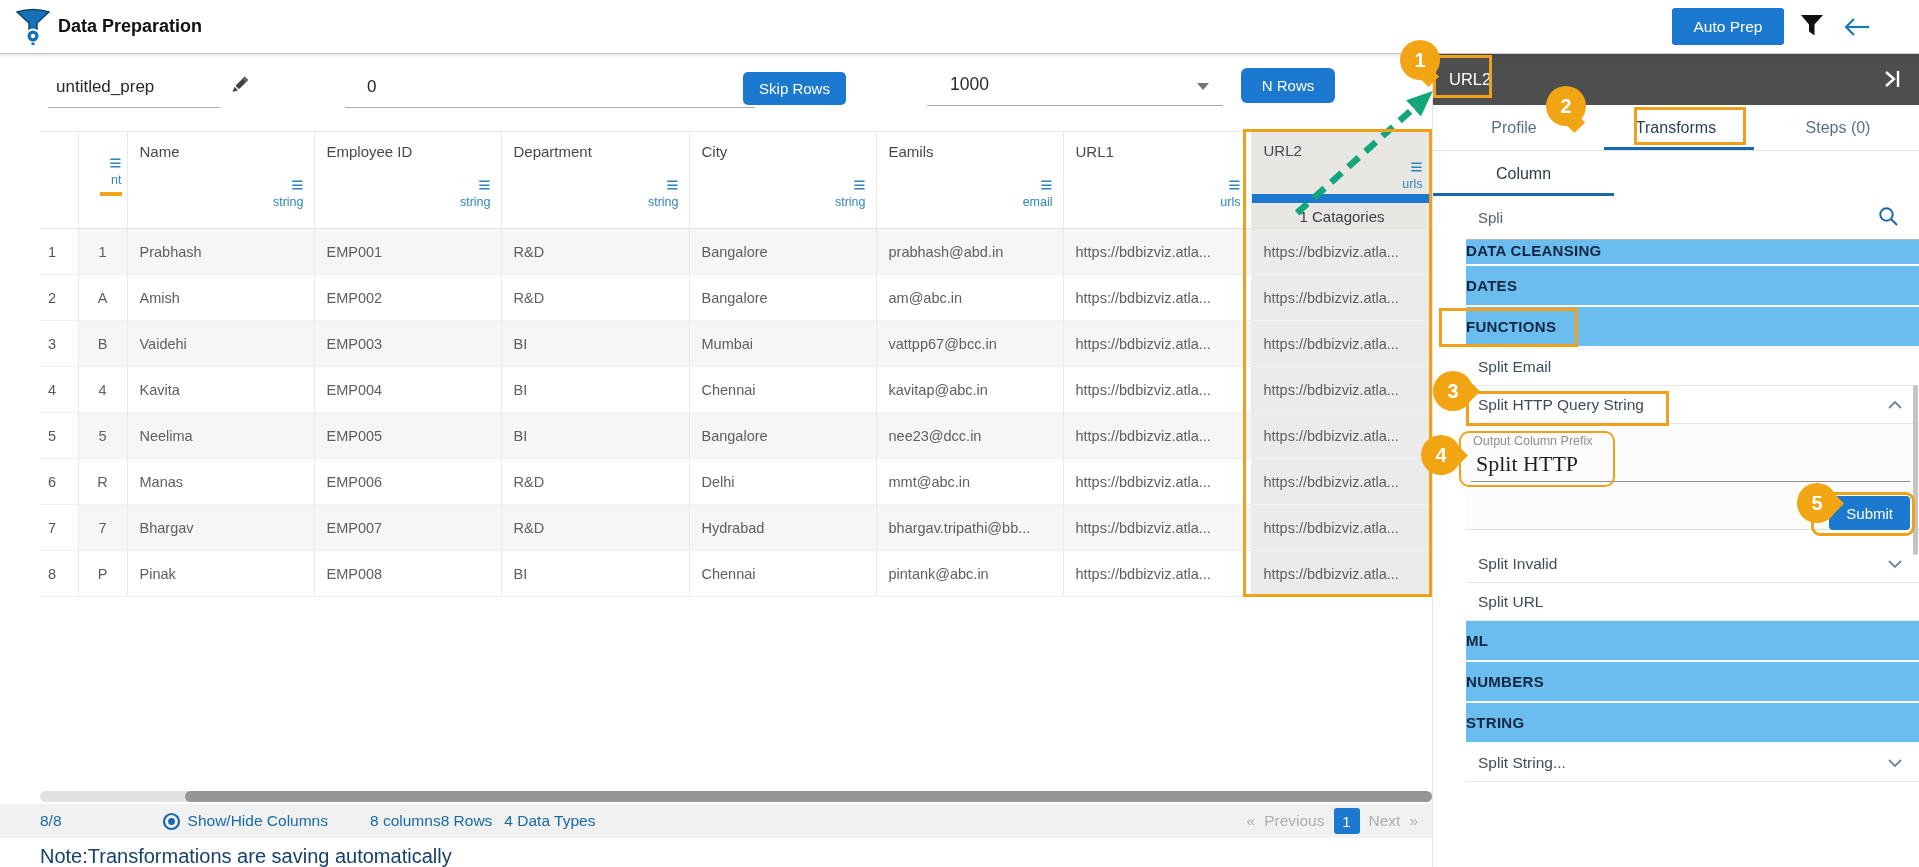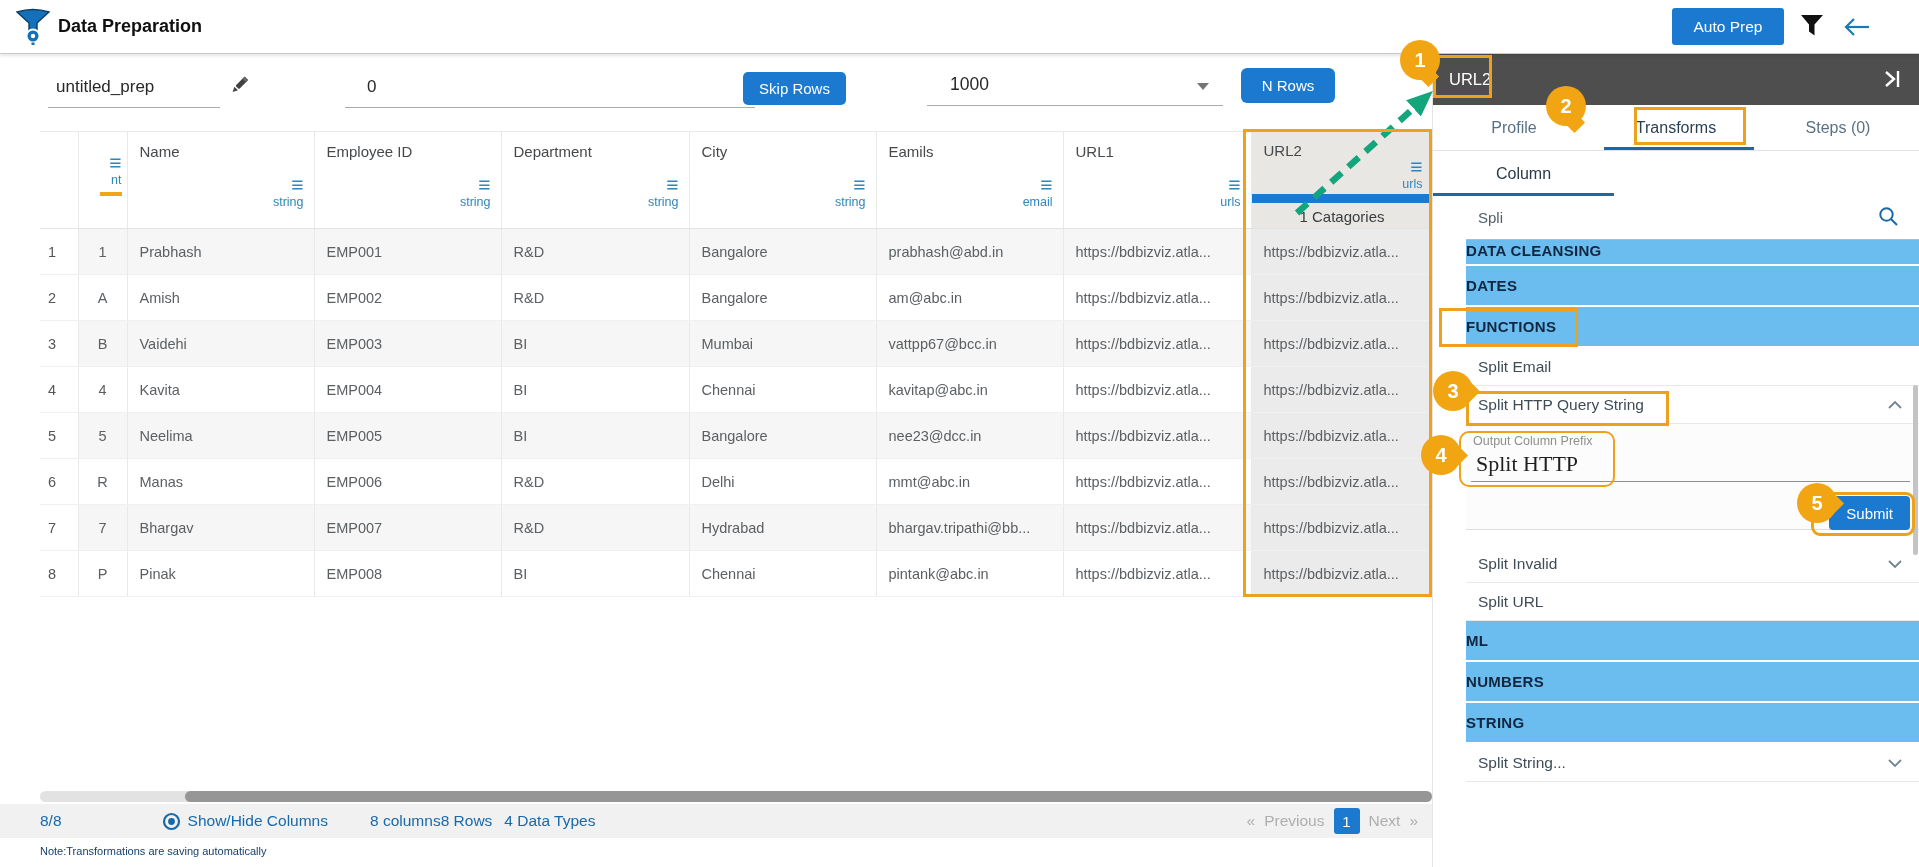--- a/index.html
+++ b/index.html
@@ -56,21 +56,21 @@
   .hthumb { position:absolute; left:145px; top:0; height:11px; width:1247px; background:#969696; border-radius:6px; }
   .statusbar { position:absolute; left:0; top:804px; width:1432px; height:34px; background:#f1f1f1;
                display:flex; align-items:center; font-size:15.5px; color:#1769aa; }
   .sb-frac { margin-left:40px; }
   .eye-ic { margin-left:100px; display:flex; }
   .showhide { margin-left:7px; }
   .cinfo { margin-left:42px; } .rinfo { } .tinfo { margin-left:12px; }
   .pager { margin-left:auto; margin-right:14px; display:flex; align-items:center; gap:9px; color:#aeaeae; }
   .pg-num { width:26px; height:26px; background:#1b79d0; color:#fff; border-radius:3px;
             display:flex; align-items:center; justify-content:center; font-size:15px; }
-  .note-line { position:absolute; left:40px; top:845px; font-size:11px; color:#17406a;text-align:center; }
+  .note-line { position:absolute; left:40px; top:845px; font-size:20px; color:#17406a;text-align:center; }
 
   
   .sidebar { position:absolute; left:1432px; top:54px; width:487px; height:813px; background:#fff; border-left:1px solid #e4e4e4; }
   .sb-head { position:relative; height:51px; background:#4e4e4e; color:#fff; display:flex; align-items:center; }
   .sb-col-name { font-size:16.5px; margin-left:16px; }
   .collapse-ic { position:absolute; right:16px; top:14px; cursor:pointer; }
   .sb-tabs { display:flex; height:46px; border-bottom:1px solid #e3e3e3; }
   .sb-tab { flex:1; display:flex; align-items:center; justify-content:center; font-size:16px; color:#5a7184; position:relative; cursor:pointer; }
   .sb-tab.active { color:#2b3f52; }
   .sb-tab.active::after { content:""; position:absolute; bottom:0; left:9px; width:150px; height:3px; background:#1769aa; }

